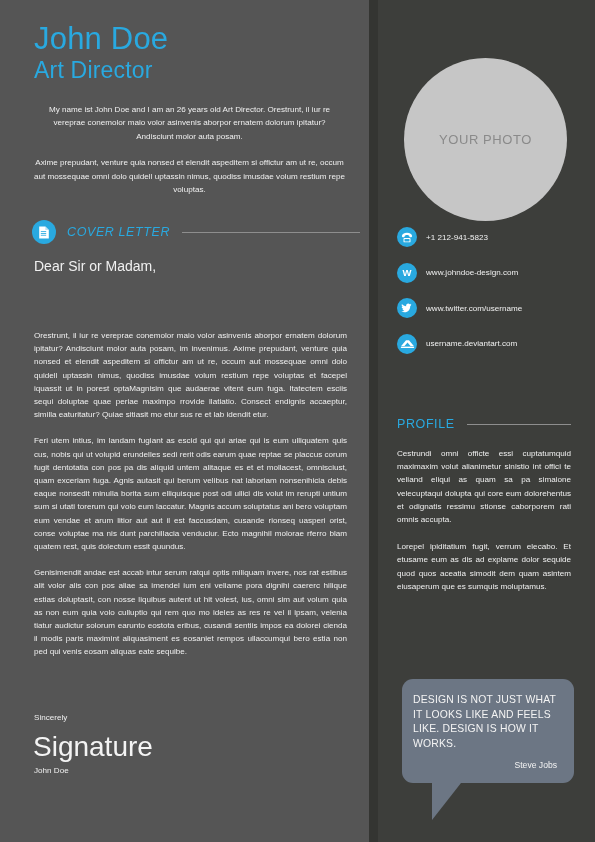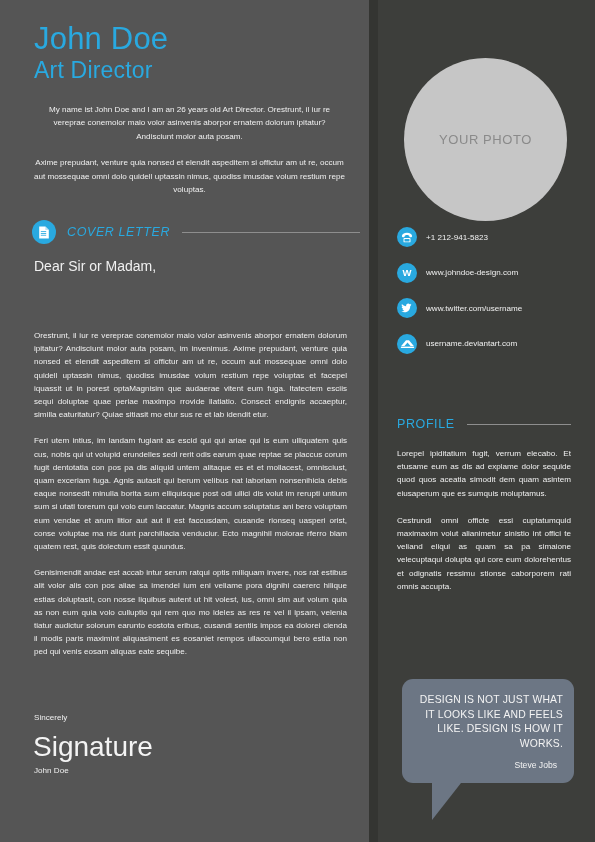--- a/index.html
+++ b/index.html
@@ -236,21 +236,21 @@
     width: 172px;
     border-radius: 11px;
     background: #6c7684;
     padding: 14px 11px 13px 11px;
     box-sizing: border-box;
   }
   .quote-text {
     font-size: 10.4px;
     line-height: 14.6px;
     color: #f4f4f4;
-    text-align: right;
+    text-align: left;
     letter-spacing: 0.2px;
   }
   .quote-author {
     margin-top: 9px;
     font-size: 8.6px;
     color: #f4f4f4;
     text-align: right;
     padding-right: 6px;
   }
   .quote-tail {
@@ -356,22 +356,22 @@
     </div>
 
   </div>
 
   <div class="section-head" id="profile-head">
     <span class="sec-label">PROFILE</span>
     <span class="sec-rule"></span>
   </div>
 
   <div class="profile-body">
+    <p>Cestrundi omni officte essi cuptatumquid maximaxim volut alianimetur sinistio int offici te veliand eliqui as quam sa pa simaione velecuptaqui dolupta qui core eum dolorehentus et odignatis ressimu stionse caborporem rati omnis accupta.</p>
     <p>Lorepel ipiditatium fugit, verrum elecabo. Et etusame eum as dis ad explame dolor sequide quod quos aceatia simodit dem quam asintem eiusaperum que es sumquis moluptamus.</p>
-    <p>Cestrundi omni officte essi cuptatumquid maximaxim volut alianimetur sinistio int offici te veliand eliqui as quam sa pa simaione velecuptaqui dolupta qui core eum dolorehentus et odignatis ressimu stionse caborporem rati omnis accupta.</p>
   </div>
 
   <div class="quote-wrap">
     <div class="quote-bubble">
       <div class="quote-text">DESIGN IS NOT JUST WHAT IT LOOKS LIKE AND FEELS LIKE. DESIGN IS HOW IT WORKS.</div>
       <div class="quote-author">Steve Jobs</div>
       <div class="quote-tail"></div>
     </div>
   </div>
 

